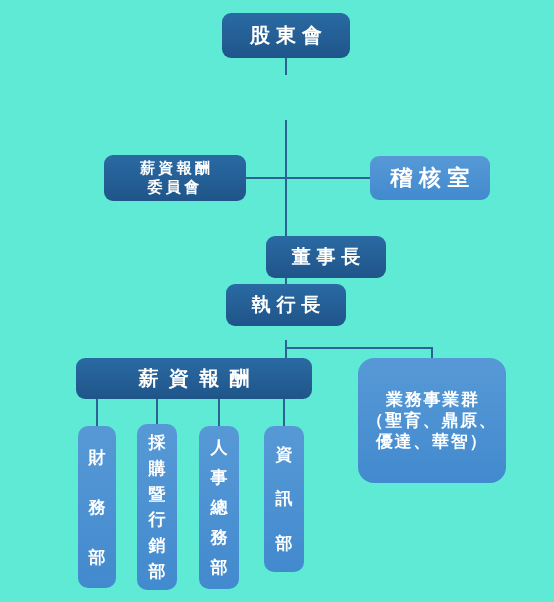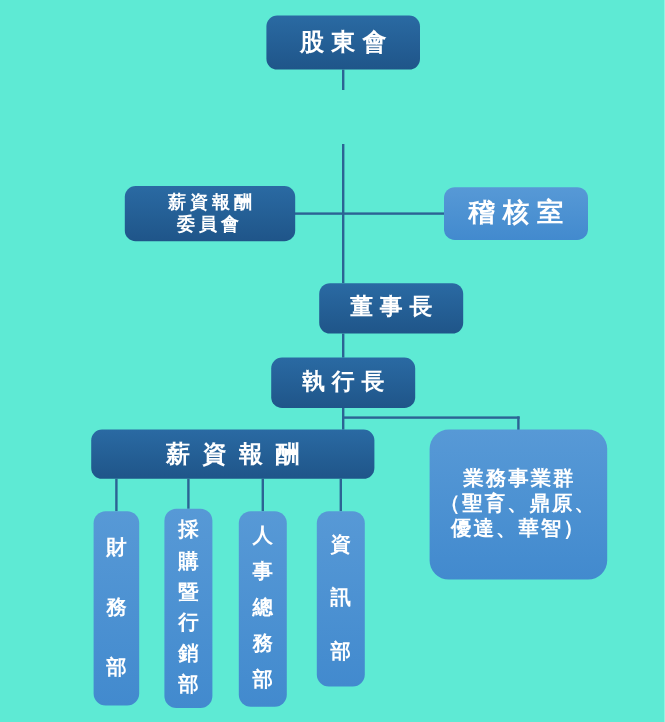--- a/index.html
+++ b/index.html
@@ -68,21 +68,21 @@
   }
 
   
   #node-shareholders { left:222px; top:13px;  width:128px; height:45px; font-size:20px; }
   #node-board        { left:222px; top:75px;  width:128px; height:45px; font-size:20px; }
 
   #node-comp         { left:76px;  top:155px; width:142px; height:46px; font-size:15px; letter-spacing:0.22em; text-indent:0.22em;margin-left:28px; }
   #node-audit        { left:370px; top:156px; width:120px; height:44px; font-size:22px; }
 
   #node-chairman     { left:226px; top:236px; width:120px; height:42px; font-size:19px;margin-left:40px; }
-  #node-ceo          { left:226px; top:298px; width:120px; height:42px; font-size:19px; }
+  #node-ceo          { left:226px; top:284px; width:120px; height:42px; font-size:19px; }
 
   #node-admin        { left:76px;  top:358px; width:236px; height:41px; font-size:20px; letter-spacing:0.52em; text-indent:0.52em; }
 
   #node-business     { left:358px; top:358px; width:148px; height:125px; font-size:17px;
                        letter-spacing:0.10em; text-indent:0.10em; border-radius:16px; }
 
   #node-finance      { left:78px;  top:426px; width:38px;  height:162px; font-size:17px; }
   #node-procurement  { left:137px; top:424px; width:40px;  height:166px; font-size:17px; }
   #node-hr           { left:199px; top:426px; width:40px;  height:163px; font-size:17px; }
   #node-it           { left:264px; top:426px; width:40px;  height:146px; font-size:17px; }

